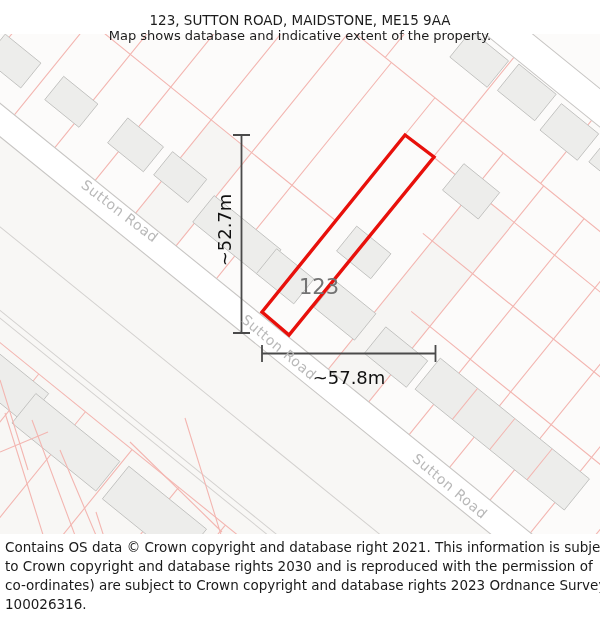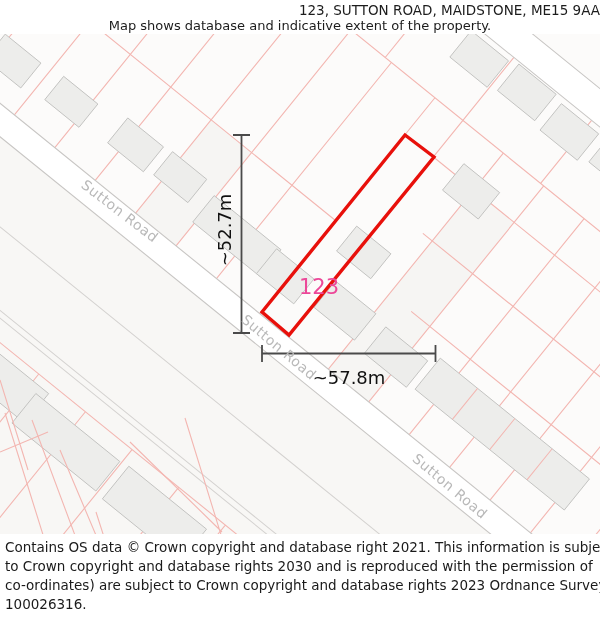--- a/index.html
+++ b/index.html
@@ -5,30 +5,30 @@
   html,body{margin:0;padding:0;background:#ffffff;}
   .stage{
     position:relative;width:600px;height:625px;overflow:hidden;background:#ffffff;
     font-family:"DejaVu Sans","Liberation Sans",sans-serif;color:#1a1a1a;
   }
   .map-svg{position:absolute;left:0;top:0;}
   .hdr{
     position:absolute;left:0;top:0;width:600px;height:34px;background:#ffffff;
     text-align:center;z-index:3;
   }
-  .hdr .t1{font-size:13.5px;line-height:16px;padding-top:2px;color:#1c1c1c;text-align:right;}
+  .hdr .t1{font-size:13.5px;line-height:16px;padding-top:12px;color:#1c1c1c;}
   .hdr .t2{font-size:13px;line-height:15px;color:#1c1c1c;}
   .ftr{
     position:absolute;left:0;top:534px;width:600px;height:91px;background:#ffffff;
     z-index:3;padding:4px 0 0 5px;box-sizing:border-box;
   }
   .ftr .fl{font-size:13.5px;line-height:19px;color:#1a1a1a;white-space:nowrap;}
   .maplabel{position:absolute;z-index:2;transform:translate(-50%,-50%);white-space:nowrap;}
   .area-label{left:348px;top:97px;font-size:21px;color:#151515;}
-  .plot-number{left:319px;top:287px;font-size:21px;color:#ec4899;}
+  .plot-number{left:319px;top:287px;font-size:21px;color:#737373;}
   .dim-w{left:349px;top:377px;font-size:18px;color:#111111;}
   .dim-h{left:224px;top:230px;font-size:18px;color:#111111;transform:translate(-50%,-50%) rotate(-90deg);}
   .roadlbl{font-size:14px;color:#b9b9b9;letter-spacing:0.6px;}
   .rl1{left:120px;top:211px;transform:translate(-50%,-50%) rotate(37.5deg);}
   .rl2{left:279px;top:347px;transform:translate(-50%,-50%) rotate(40deg);}
   .rl3{left:450px;top:486px;transform:translate(-50%,-50%) rotate(40deg);}
 </style>
 </head>
 <body>
 

